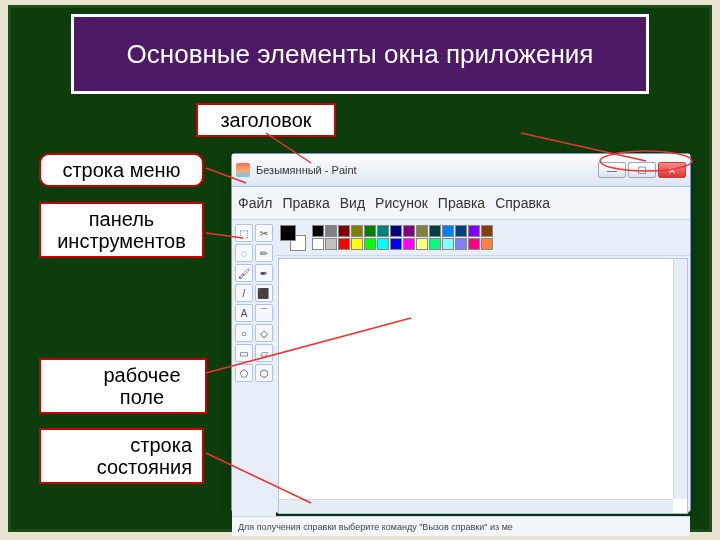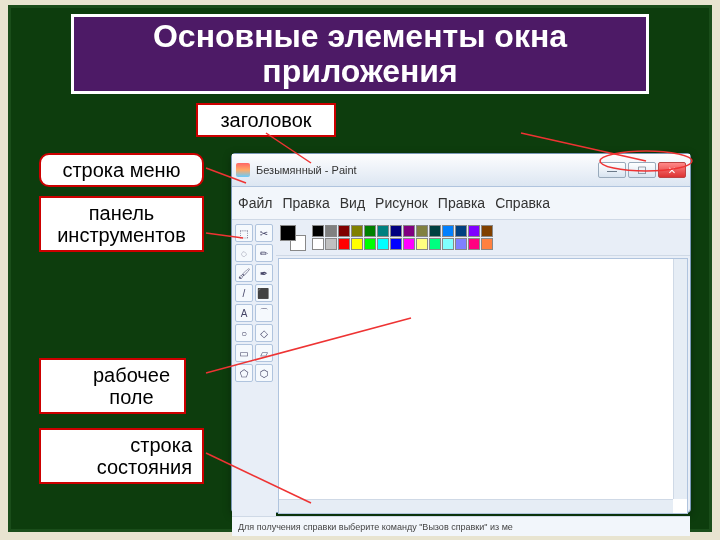--- a/index.html
+++ b/index.html
@@ -23,39 +23,39 @@
     height: 80px;
     background: #4d1a66;
     border: 3px solid #fff;
     display: flex;
     align-items: center;
     justify-content: center;
     text-align: center;
   }
   .title-banner span {
     color: #fff;
-    font-weight: bold;
-    font-size: 32px;
+    font-weight: normal;
+    font-size: 26px;
     line-height: 1.1;
   }
   .label-box {
     position: absolute;
     background: #fff;
     border: 2px solid #c00;
     padding: 4px 10px;
     font-size: 20px;
     color: #000;
     text-align: center;
     line-height: 1.1;
   }
   .lbl-zagolovok { top: 95px; left: 185px; width: 140px; }
   .lbl-knopki    { top: 95px; left: 360px; width: 310px; }
   .lbl-menu      { top: 145px; left: 28px; width: 165px; border-radius: 10px; }
-  .lbl-panel     { top: 188px; left: 28px; width: 165px; }
-  .lbl-rab       { top: 350px; left: 28px; width: 147px; padding-left: 48px; }
+  .lbl-panel     { top: 194px; left: 28px; width: 165px; }
+  .lbl-rab       { top: 350px; left: 28px; width: 168px; padding-left: 48px; }
   .lbl-status    { top: 420px; left: 28px; width: 165px; text-align: right; }
 
   
   .paint-window {
     position: absolute;
     top: 145px; left: 220px; width: 460px; height: 360px;
     background: #e8eef7;
     border: 1px solid #7a98b8;
     border-radius: 4px;
     box-shadow: 0 2px 8px rgba(0,0,0,0.3);

